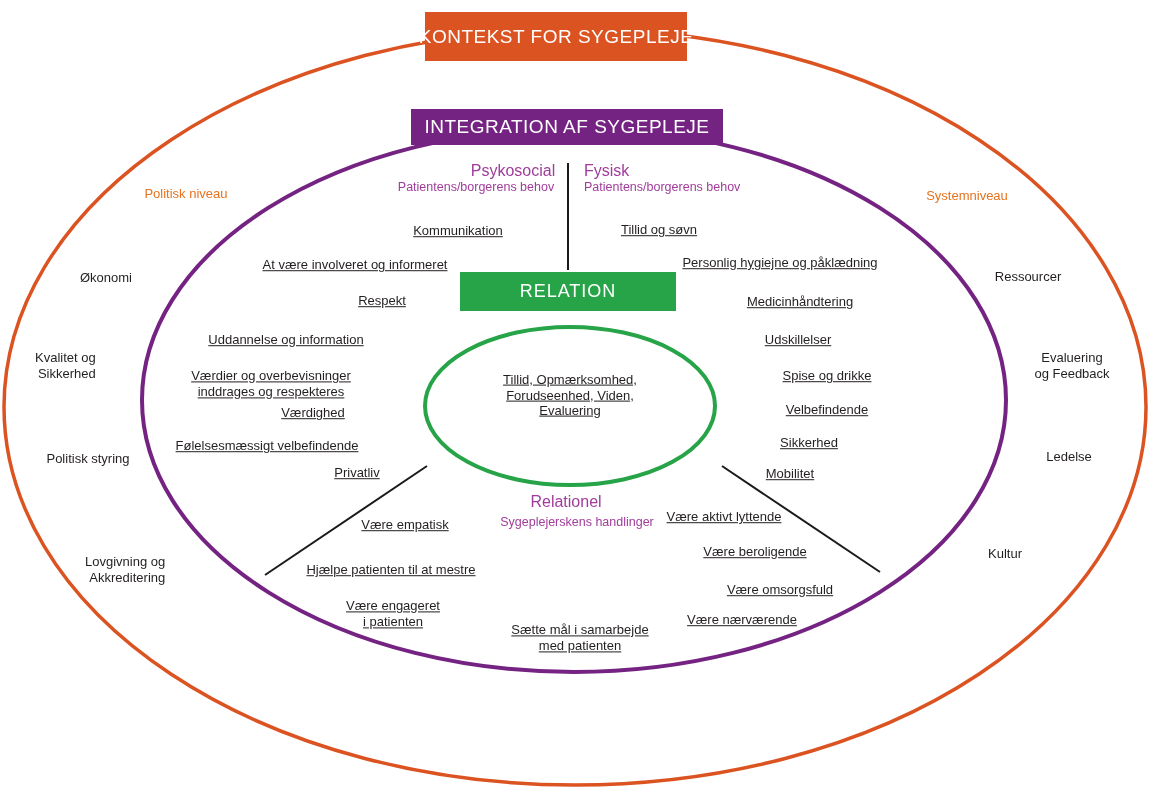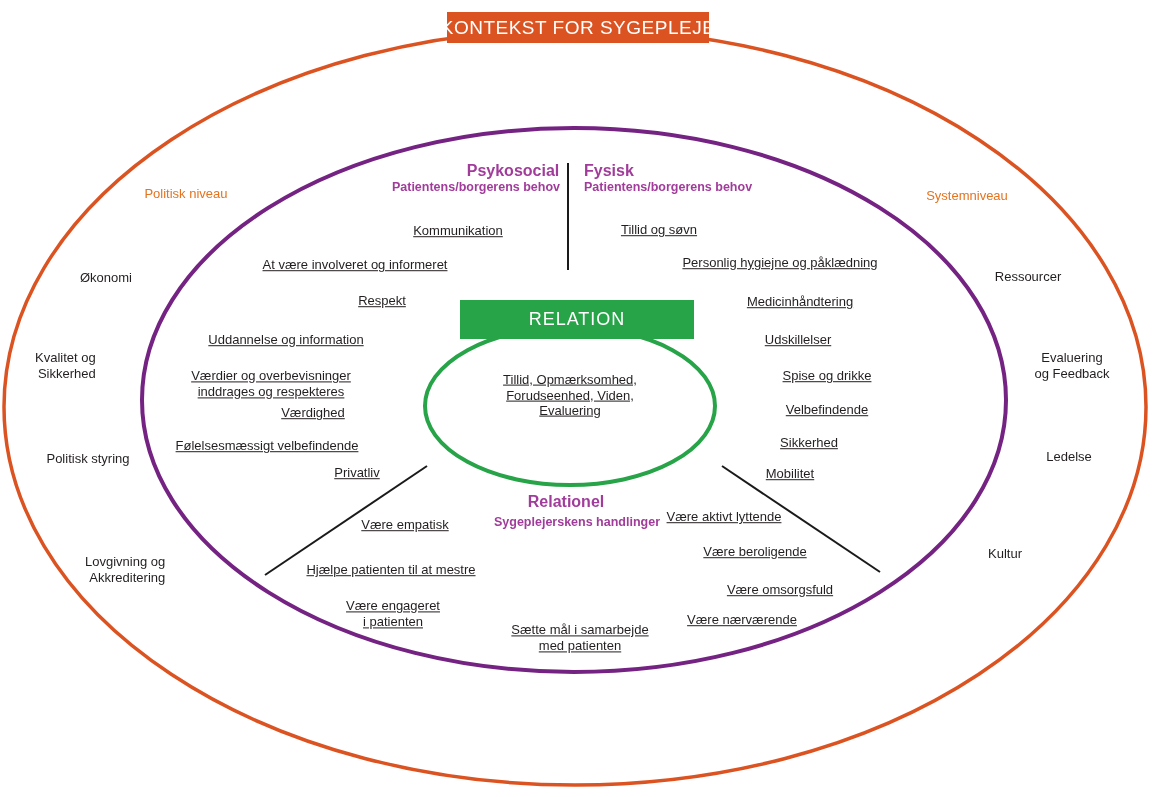--- a/index.html
+++ b/index.html
@@ -27,38 +27,39 @@
     text-align:center;
     color:#231F20;
     line-height:1.2;
   }
   .lbl.leftalign{transform:translate(0,-50%);text-align:right;}
   .s12{font-size:13px;text-decoration:underline;}
   .s13{font-size:12.5px;}
   .s15{font-size:13px;}
   .s16{font-size:16px;}
   .orangeTxt{color:#E5731F;}
-  .magenta{color:#A13C9B;font-weight:bold;}
+  .magenta{color:#A13C9B;}
 </style>
 </head>
 <body>
 
 <div id="stage">
 
   <svg id="rings" viewBox="0 0 1153 797" xmlns="http://www.w3.org/2000/svg">
     <ellipse cx="575" cy="407" rx="571" ry="378" fill="none" stroke="#DC5322" stroke-width="3.5"></ellipse>
     <ellipse cx="574" cy="400" rx="432" ry="272" fill="none" stroke="#752383" stroke-width="4"></ellipse>
     <ellipse cx="570" cy="406" rx="145" ry="79" fill="none" stroke="#27A348" stroke-width="4"></ellipse>
     <line x1="568" y1="163" x2="568" y2="270" stroke="#1a1a1a" stroke-width="2"></line>
     <line x1="265" y1="575" x2="427" y2="466" stroke="#1a1a1a" stroke-width="2"></line>
     <line x1="722" y1="466" x2="880" y2="572" stroke="#1a1a1a" stroke-width="2"></line>
   </svg>
 
-  <div class="band orange" style="left:447px;top:12px;width:262px;height:31px">KONTEKST FOR SYGEPLEJE</div>
-  <div class="band green" style="left:460px;top:300px;width:234px;height:39px">RELATION</div>
+  <div class="band orange" style="left:425px;top:12px;width:262px;height:49px">KONTEKST FOR SYGEPLEJE</div>
+  <div class="band purple" style="left:411px;top:109px;width:312px;height:36px">INTEGRATION AF SYGEPLEJE</div>
+  <div class="band green" style="left:460px;top:272px;width:216px;height:39px">RELATION</div>
 
   <div class="lbl s15 orangeTxt" style="left:186px;top:194px">Politisk niveau</div>
   <div class="lbl s15 orangeTxt" style="left:967px;top:196px">Systemniveau</div>
 
   <div class="lbl s15" style="left:106px;top:278px">Økonomi</div>
   <div class="lbl s15 leftalign" style="left:35px;top:366px">Kvalitet og
 Sikkerhed</div>
   <div class="lbl s15" style="left:88px;top:459px">Politisk styring</div>
   <div class="lbl s15 leftalign" style="left:85px;top:570px">Lovgivning og
 Akkreditering</div>

